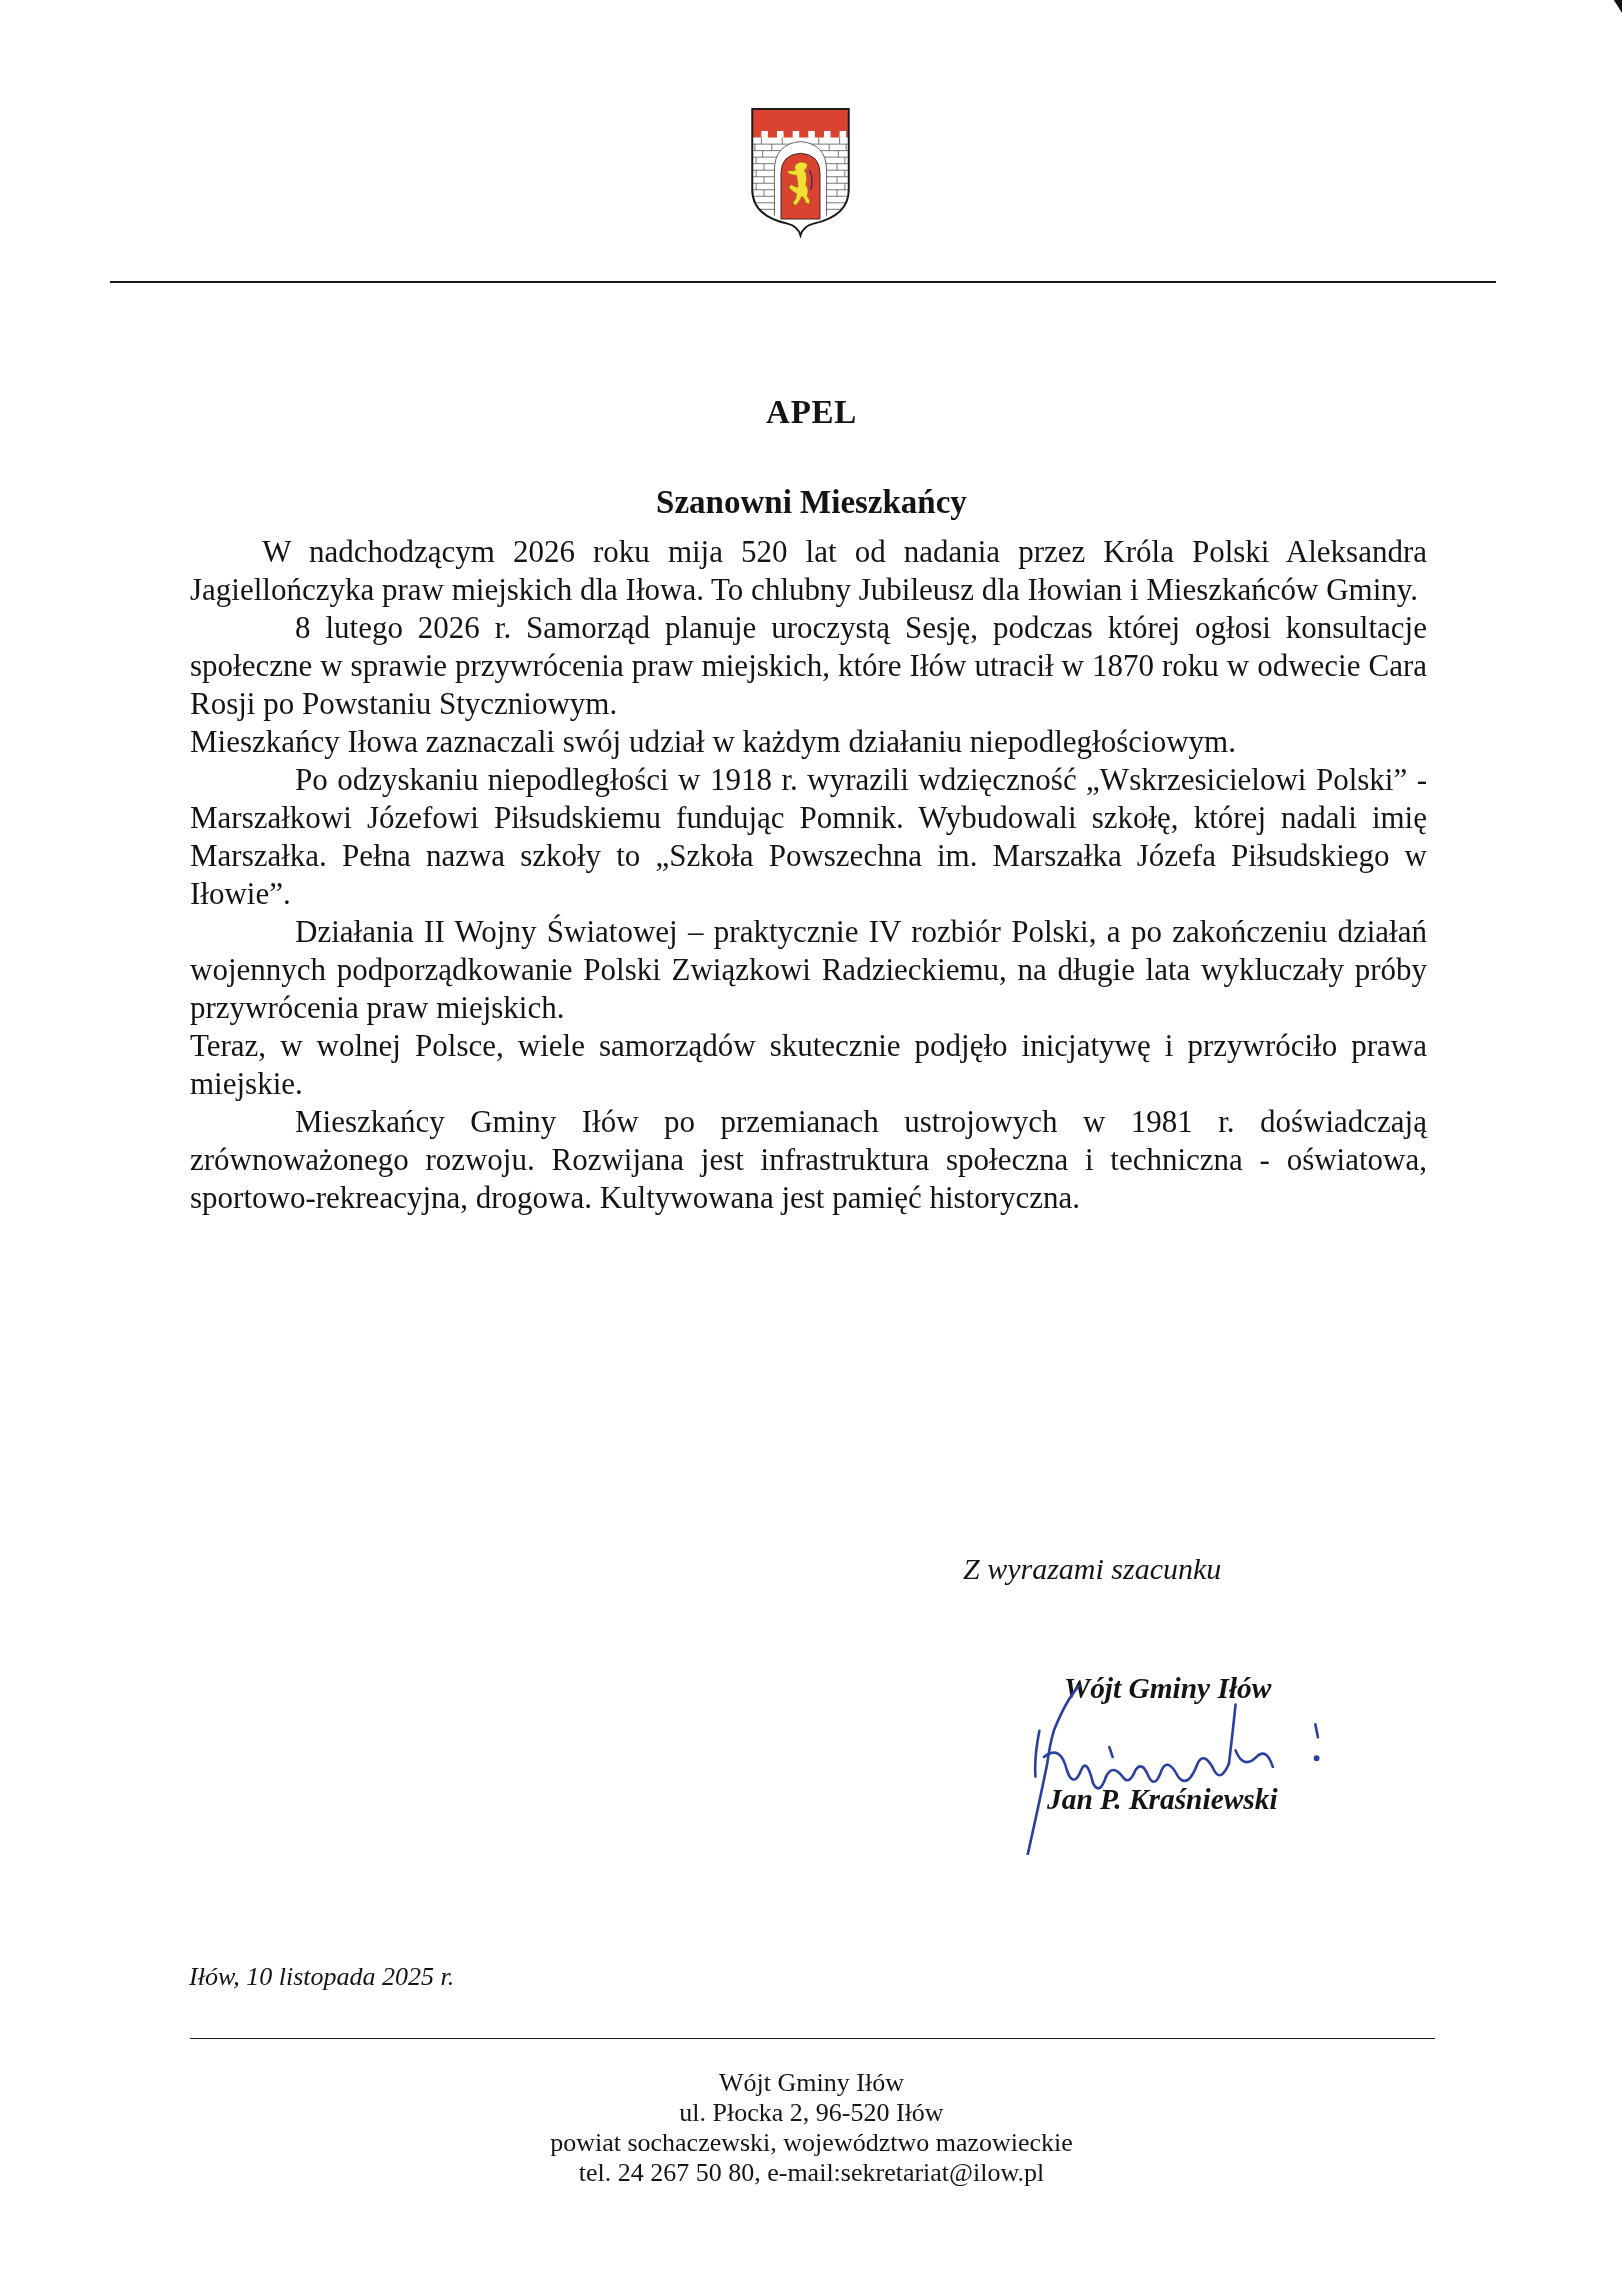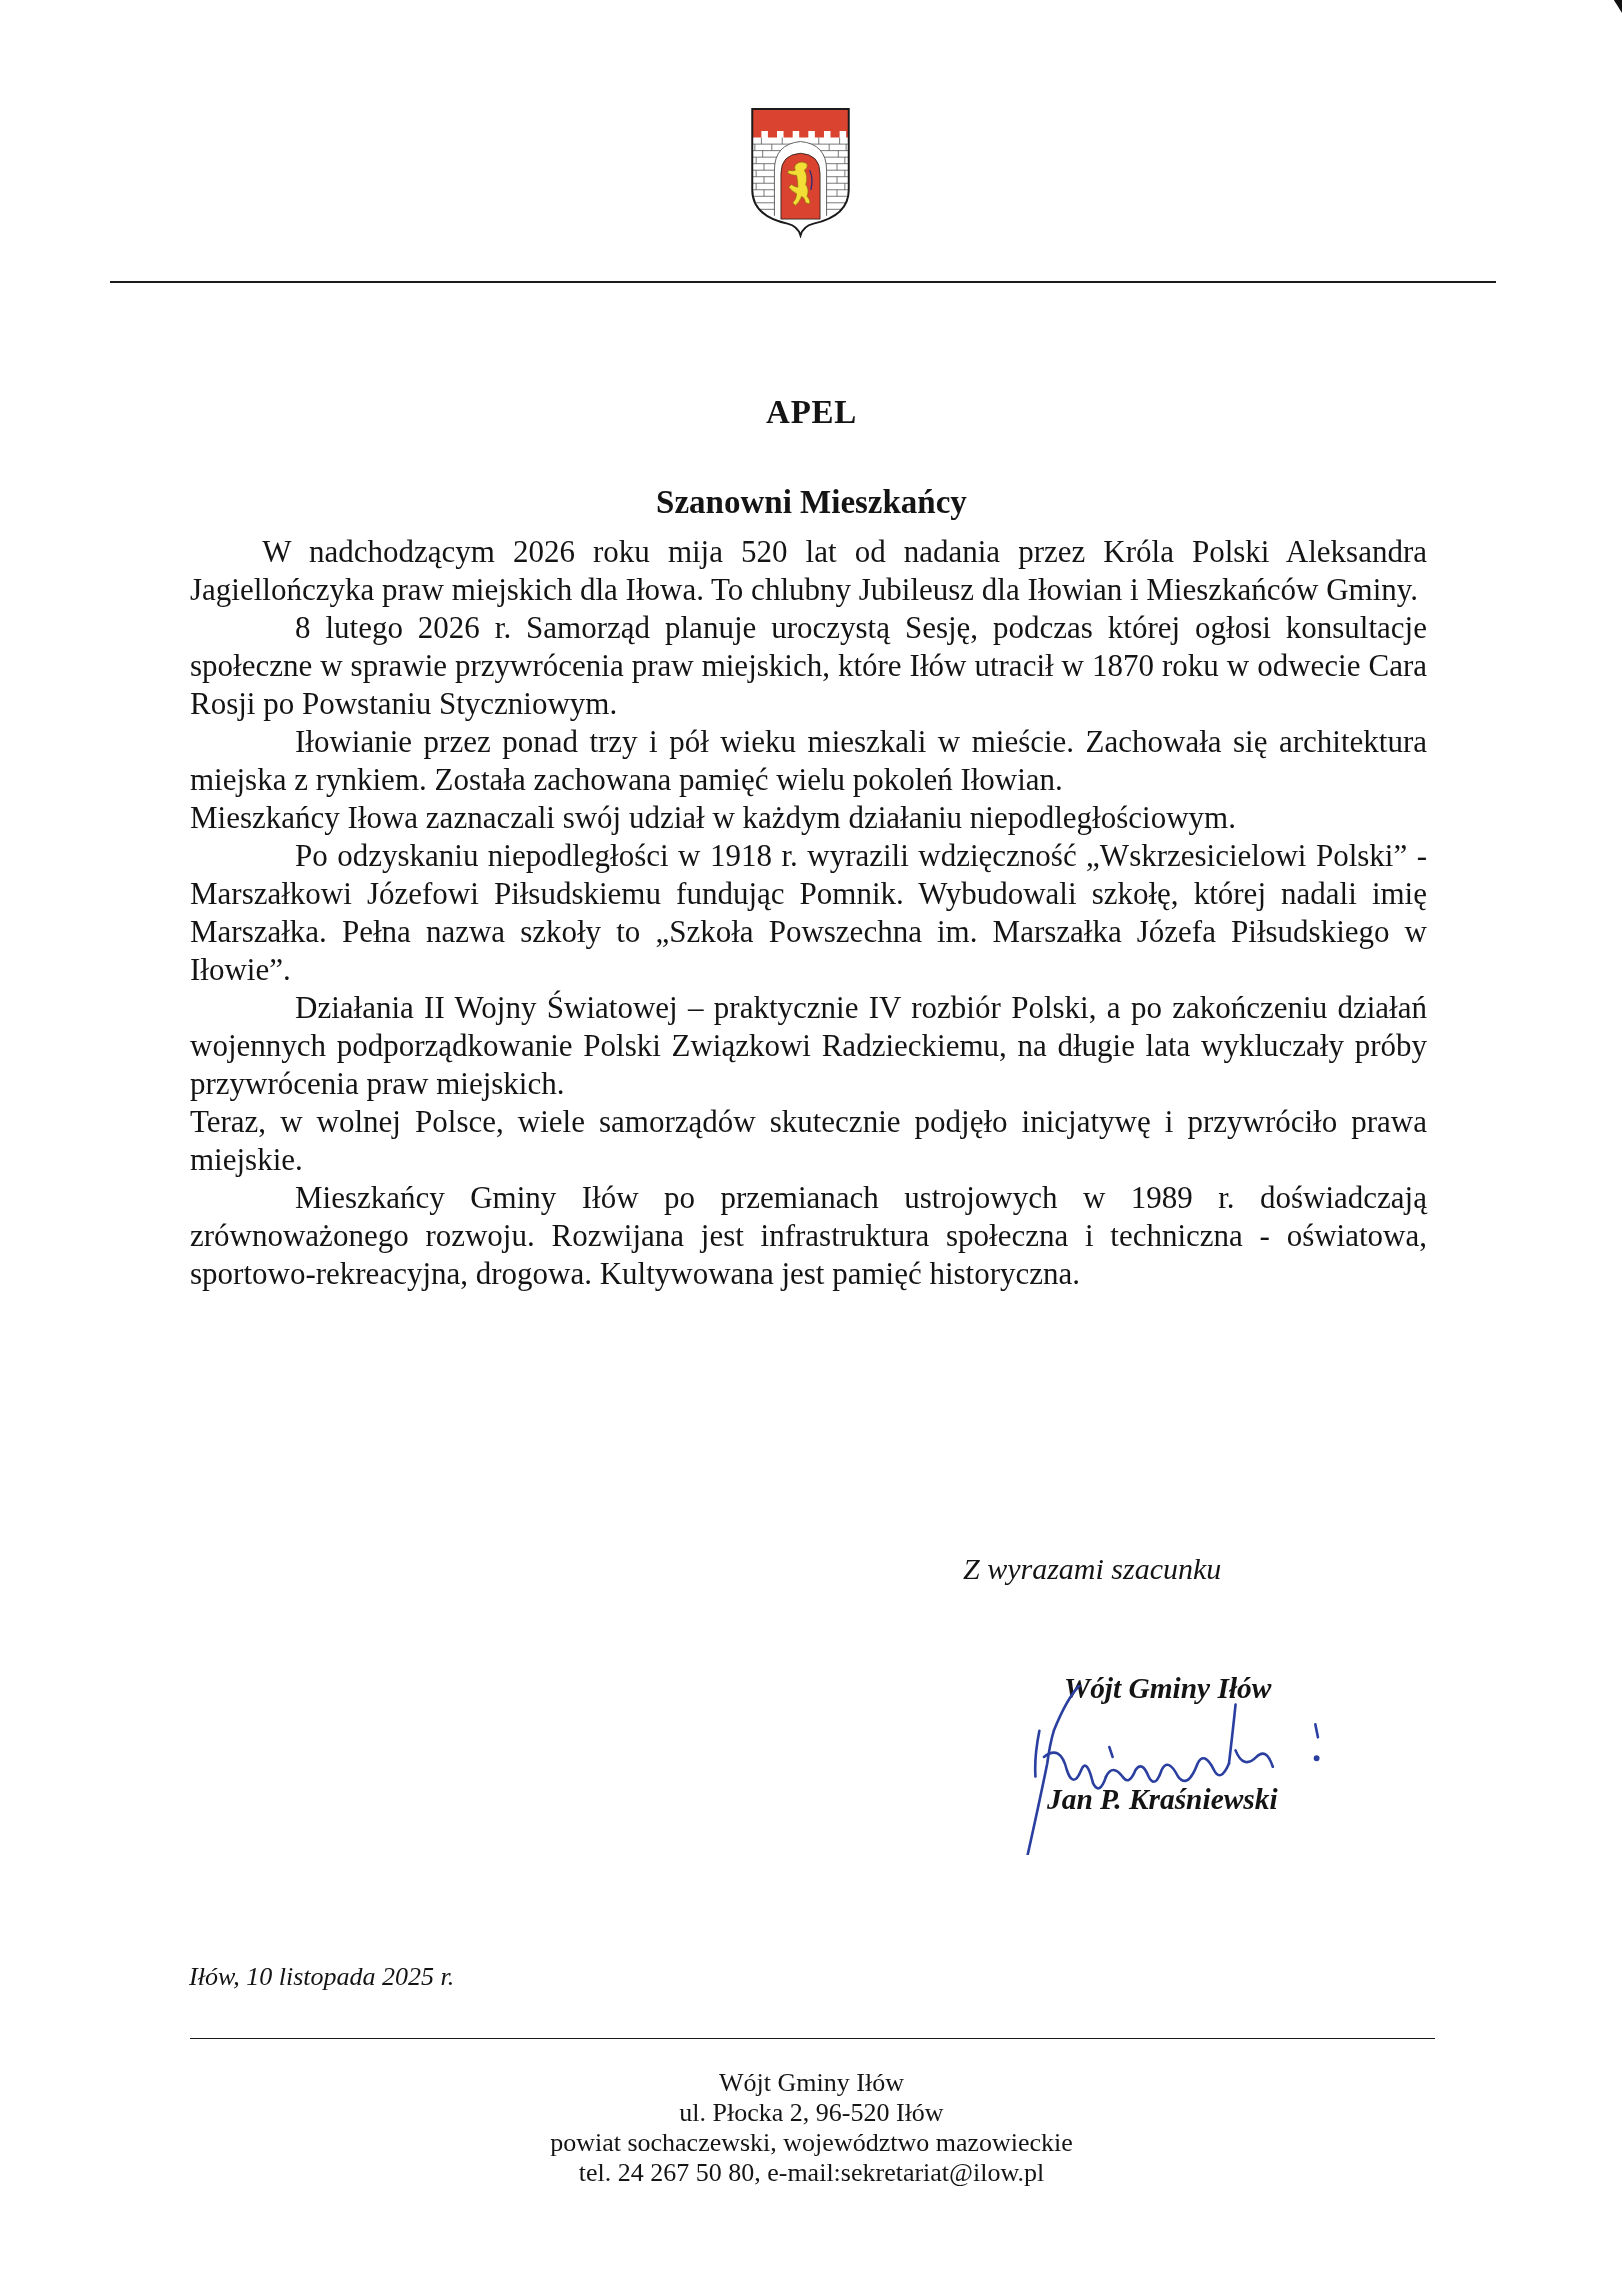--- a/index.html
+++ b/index.html
@@ -92,26 +92,25 @@
 </svg>
 
 <div class="rule rule-top"></div>
 
 <h1 class="title">APEL</h1>
 <h2 class="greeting">Szanowni Mieszkańcy</h2>
 
 <div class="body-text">
   <p class="para">&nbsp;&nbsp;&nbsp;&nbsp;W nadchodzącym 2026 roku mija 520 lat od nadania przez Króla Polski Aleksandra Jagiellończyka praw miejskich dla Iłowa. To chlubny Jubileusz dla Iłowian i Mieszkańców Gminy.</p>
   <p class="para indent">8 lutego 2026 r. Samorząd planuje uroczystą Sesję, podczas której ogłosi konsultacje społeczne w sprawie przywrócenia praw miejskich, które Iłów utracił w 1870 roku w odwecie Cara Rosji po Powstaniu Styczniowym.</p>
-  <p class="para indent">Iłowianie przez ponad trzy i pół wieku mieszkali w mieście. Zachowała się architektura miejska z rynkiem. Została zachowana pamięć wielu pokoleń Iłowian.</p>
   <p class="para">Mieszkańcy Iłowa zaznaczali swój udział w każdym działaniu niepodległościowym.</p>
   <p class="para indent">Po odzyskaniu niepodległości w 1918 r. wyrazili wdzięczność „Wskrzesicielowi Polski” - Marszałkowi Józefowi Piłsudskiemu fundując Pomnik. Wybudowali szkołę, której nadali imię Marszałka. Pełna nazwa szkoły to „Szkoła Powszechna im. Marszałka Józefa Piłsudskiego w Iłowie”.</p>
   <p class="para indent">Działania II Wojny Światowej – praktycznie IV rozbiór Polski, a po zakończeniu działań wojennych podporządkowanie Polski Związkowi Radzieckiemu, na długie lata wykluczały próby przywrócenia praw miejskich.</p>
   <p class="para">Teraz, w wolnej Polsce, wiele samorządów skutecznie podjęło inicjatywę i przywróciło prawa miejskie.</p>
-  <p class="para indent">Mieszkańcy Gminy Iłów po przemianach ustrojowych w 1989 r. doświadczają zrównoważonego rozwoju. Rozwijana jest infrastruktura społeczna i techniczna - oświatowa, sportowo-rekreacyjna, drogowa. Kultywowana jest pamięć historyczna.</p>
+  <p class="para indent">Mieszkańcy Gminy Iłów po przemianach ustrojowych w 1981 r. doświadczają zrównoważonego rozwoju. Rozwijana jest infrastruktura społeczna i techniczna - oświatowa, sportowo-rekreacyjna, drogowa. Kultywowana jest pamięć historyczna.</p>
 </div>
 
 <div class="closing">Z wyrazami szacunku</div>
 
 <div class="signature-block">
   <div class="sig-title">Wójt Gminy Iłów</div>
   <div class="sig-name">Jan P. Kraśniewski</div>
   <svg class="sig-scribble" viewBox="0 0 520 260">
     <g fill="none" stroke="#2a3fa0" stroke-width="4" stroke-linecap="round" stroke-linejoin="round">
       <path d="M30 260 Q50 170 60 120 Q64 90 70 70 M48 70 Q40 110 42 140 M70 70 Q90 20 110 0"></path>

